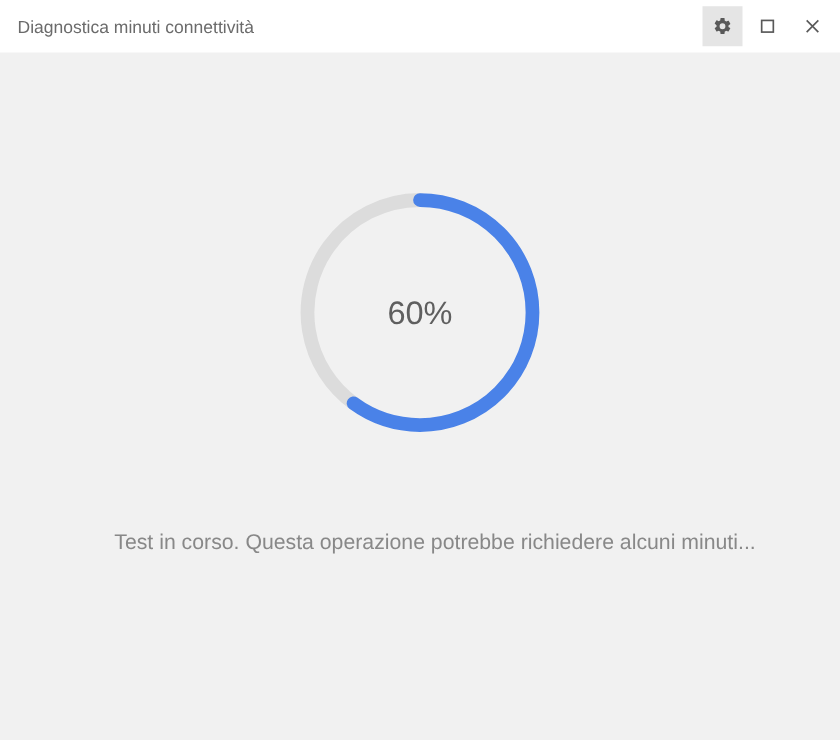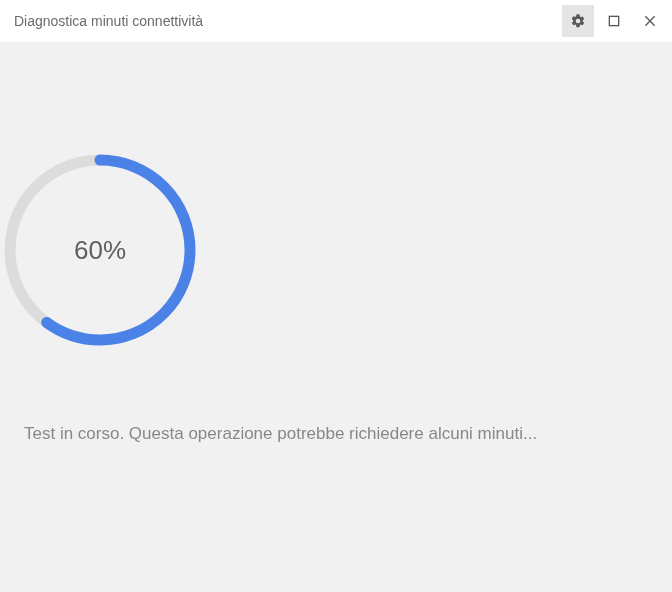--- a/index.html
+++ b/index.html
@@ -35,21 +35,21 @@
     display: flex; align-items: center; justify-content: center;
     color: #595959;
     cursor: pointer;
     margin-left: 4px;
   }
   .tb-btn.active { background: #e5e5e5; }
   .tb-btn svg { width: 16px; height: 16px; display: block; }
   .content {
     flex: 1;
     background: #f1f1f1;
-    display: flex; flex-direction: column; align-items: flex-start;
+    display: flex; flex-direction: column; align-items: center;
     padding-top: 108px;
   }
   .progress-ring {
     position: relative;
     width: 200px; height: 200px;
   }
   .progress-ring svg { width: 200px; height: 200px; display: block; }
   .ring-bg { stroke: #dcdcdc; }
   .ring-fg { stroke: #4a82e8; transition: stroke-dashoffset .3s; }
   .ring-track, .ring-bg, .ring-fg {

